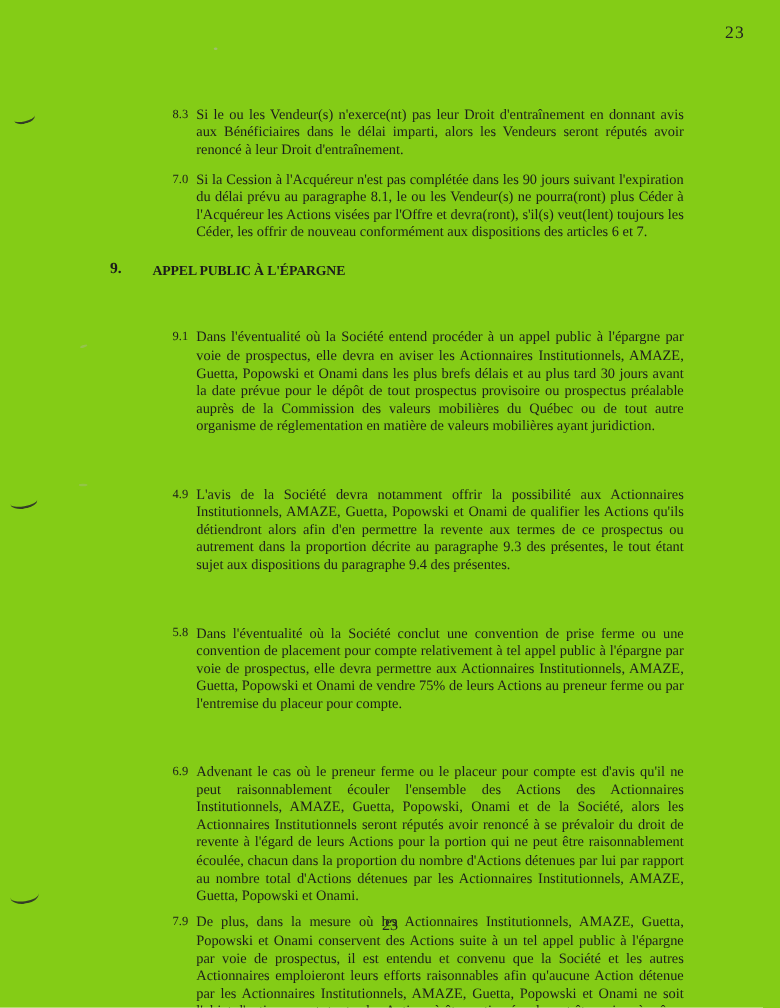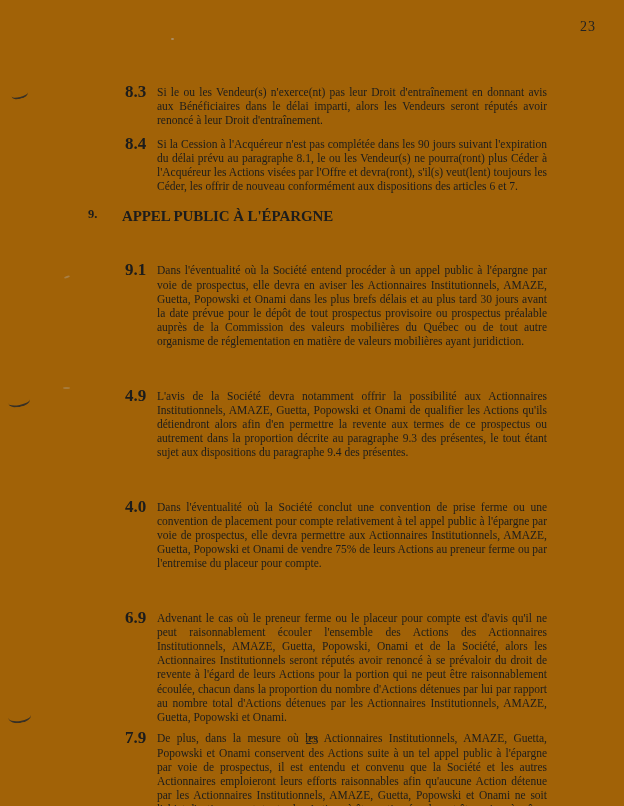--- a/index.html
+++ b/index.html
@@ -3,57 +3,57 @@
 <meta charset="utf-8">
 <style>
   html, body { margin:0; padding:0; }
   body {
     width:624px; height:806px; overflow:hidden;
     background:#ffffff;
     font-family:"Liberation Serif","DejaVu Serif",serif;
   }
   .page {
     position:relative; width:624px; height:806px;
-    background:#a16207; color:#1c1c1c;
+    background:#84cc16; color:#1c1c1c;
   }
   .pagenum-top {
     position:absolute; top:19px; right:28px;
     font-size:14px; letter-spacing:1px; color:#222;
   }
   .pagenum-bottom {
     position:absolute; top:732px; left:0; width:624px;
     text-align:center; font-size:13px; color:#222;
   }
   .content {
     position:absolute; top:85px; left:122px; width:430px;
   }
   .clause { position:relative; padding-left:35px; }
   .clause .num {
-    position:absolute; left:3px; top:0;
-    font-size:17px; font-weight:bold; line-height:14.2px;
+    position:absolute; left:16px; top:0;
+    font-size:10px; font-weight:normal; line-height:14.2px;
   }
   .clause .txt {
     margin:0; width:390px;
     font-size:11.5px; line-height:14.2px;
     text-align:justify;
     font-family:Liberation Serif, serif;
   }
   .mb-sm { margin-bottom:9px; }
   .mb-md { margin-bottom:7px;margin-top:40px; }
   .mb-lg { margin-bottom:14px; }
   .section-heading {
     position:relative; margin:0 0 9px 0; height:16px;
   }
   .section-heading .num {
     position:absolute; left:-34px; top:0;
     font-size:12.5px; font-weight:bold;
   }
   .section-heading .title {
     margin:0; display:inline-block;
-    font-size:15px; font-weight:bold; letter-spacing:-0.1px;
+    font-size:11px; font-weight:bold; letter-spacing:-0.1px;
   }
   
   .artifact {
     position:absolute;
     border-bottom:2.5px solid #2a2a2a;
     border-radius:0 0 55% 55%;
     opacity:.88;
   }
   .a1 { left:11px; top:90px;  width:17px; height:7px;  transform:rotate(-14deg); }
   .a2 { left:8px;  top:396px; width:22px; height:9px;  transform:rotate(-10deg); }
@@ -80,41 +80,41 @@
   <div class="speck s3"></div>
 
   <main class="content">
 
     <div class="clause mb-sm">
       <span class="num">8.3</span>
       <p class="txt">Si le ou les Vendeur(s) n'exerce(nt) pas leur Droit d'entraînement en donnant avis aux Bénéficiaires dans le délai imparti, alors les Vendeurs seront réputés avoir renoncé à leur Droit d'entraînement.</p>
     </div>
 
     <div class="clause mb-lg">
-      <span class="num">8.4</span>
+      <span class="num">7.0</span>
       <p class="txt">Si la Cession à l'Acquéreur n'est pas complétée dans les 90 jours suivant l'expiration du délai prévu au paragraphe 8.1, le ou les Vendeur(s) ne pourra(ront) plus Céder à l'Acquéreur les Actions visées par l'Offre et devra(ront), s'il(s) veut(lent) toujours les Céder, les offrir de nouveau conformément aux dispositions des articles 6 et 7.</p>
     </div>
 
     <div class="section-heading">
       <span class="num">9.</span>
       <h2 class="title">APPEL PUBLIC À L'ÉPARGNE</h2>
     </div>
 
     <div class="clause mb-md">
       <span class="num">9.1</span>
       <p class="txt">Dans l'éventualité où la Société entend procéder à un appel public à l'épargne par voie de prospectus, elle devra en aviser les Actionnaires Institutionnels, AMAZE, Guetta, Popowski et Onami dans les plus brefs délais et au plus tard 30 jours avant la date prévue pour le dépôt de tout prospectus provisoire ou prospectus préalable auprès de la Commission des valeurs mobilières du Québec ou de tout autre organisme de réglementation en matière de valeurs mobilières ayant juridiction.</p>
     </div>
 
     <div class="clause mb-md">
       <span class="num">4.9</span>
       <p class="txt">L'avis de la Société devra notamment offrir la possibilité aux Actionnaires Institutionnels, AMAZE, Guetta, Popowski et Onami de qualifier les Actions qu'ils détiendront alors afin d'en permettre la revente aux termes de ce prospectus ou autrement dans la proportion décrite au paragraphe 9.3 des présentes, le tout étant sujet aux dispositions du paragraphe 9.4 des présentes.</p>
     </div>
 
     <div class="clause mb-md">
-      <span class="num">4.0</span>
+      <span class="num">5.8</span>
       <p class="txt">Dans l'éventualité où la Société conclut une convention de prise ferme ou une convention de placement pour compte relativement à tel appel public à l'épargne par voie de prospectus, elle devra permettre aux Actionnaires Institutionnels, AMAZE, Guetta, Popowski et Onami de vendre 75% de leurs Actions au preneur ferme ou par l'entremise du placeur pour compte.</p>
     </div>
 
     <div class="clause mb-md">
       <span class="num">6.9</span>
       <p class="txt">Advenant le cas où le preneur ferme ou le placeur pour compte est d'avis qu'il ne peut raisonnablement écouler l'ensemble des Actions des Actionnaires Institutionnels, AMAZE, Guetta, Popowski, Onami et de la Société, alors les Actionnaires Institutionnels seront réputés avoir renoncé à se prévaloir du droit de revente à l'égard de leurs Actions pour la portion qui ne peut être raisonnablement écoulée, chacun dans la proportion du nombre d'Actions détenues par lui par rapport au nombre total d'Actions détenues par les Actionnaires Institutionnels, AMAZE, Guetta, Popowski et Onami.</p>
     </div>
 
     <div class="clause">
       <span class="num">7.9</span>

